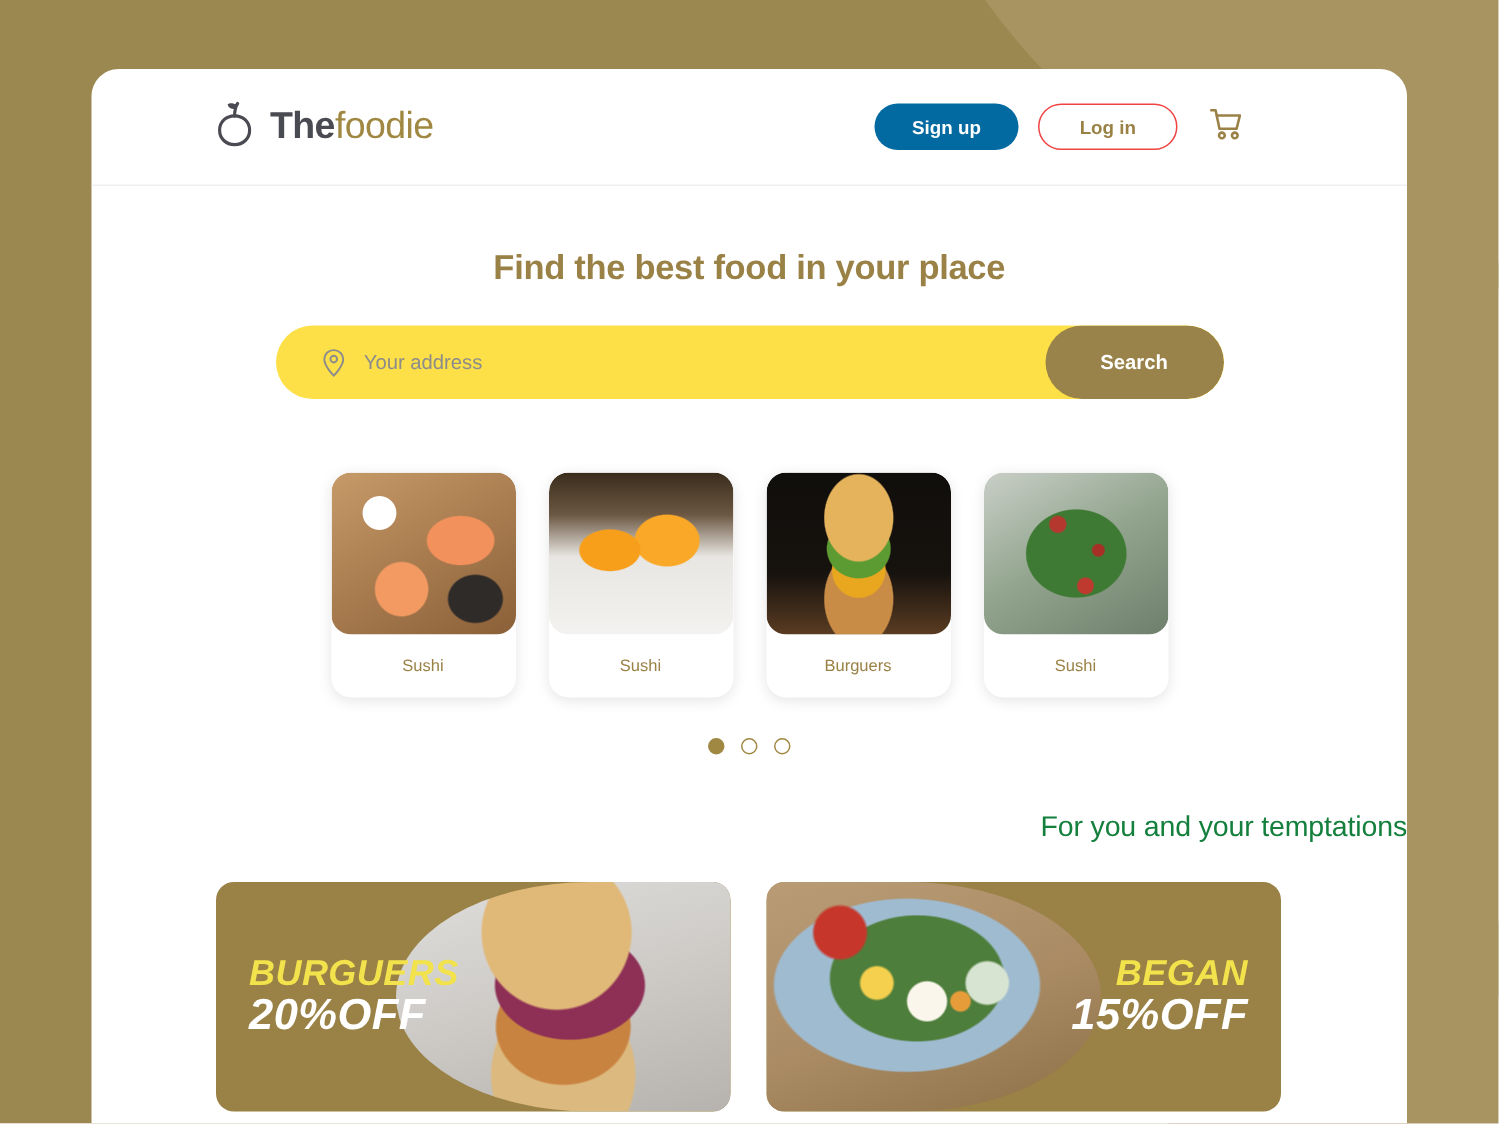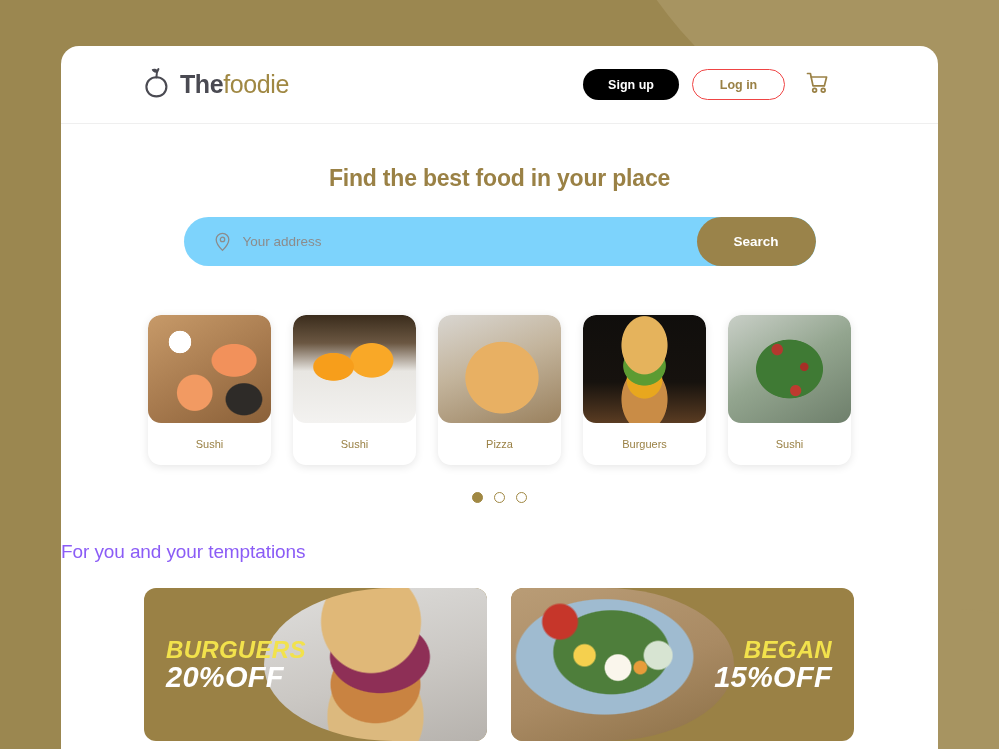--- a/index.html
+++ b/index.html
@@ -100,21 +100,21 @@
     font-family: "Liberation Sans", sans-serif;
     font-size: 12.5px;
     font-weight: bold;
     border-radius: 22px;
     height: 31px;
     display: flex;
     align-items: center;
     justify-content: center;
   }
   .btn-signup {
-    background: #000000;
+    background: #0369a1;
     color: #FFFFFF;
     width: 96px;
   }
   .btn-login {
     background: #FFFFFF;
     color: #9A8145;
     border: 1px solid #ef4444;
     width: 93px;
   }
   .cart-btn {
@@ -136,21 +136,21 @@
     font-weight: bold;
     color: #9A8145;
     letter-spacing: -0.2px;
     text-align: center;
   }
 
   .search-bar {
     margin: 25px auto 0;
     width: 632px;
     height: 49px;
-    background: #7dd3fc;
+    background: #fde047;
     border-radius: 26px;
     display: flex;
     align-items: center;
     overflow: hidden;
   }
   .search-pin {
     margin-left: 30px;
     display: flex;
     align-items: center;
   }
@@ -263,23 +263,23 @@
     border-radius: 50%;
     border: 1.4px solid #A08843;
     background: transparent;
     cursor: pointer;
   }
   .dot.active { background: #A08843; }
 
   
   .promo-title {
     margin-top: 38px;
-    text-align: left;
+    text-align: right;
     font-size: 19px;
-    color: #8b5cf6;
+    color: #15803d;
     letter-spacing: -0.1px;
   }
 
   .promos {
     margin: 25px auto 0;
     width: 711px;
     display: flex;
     gap: 24px;
   }
   .promo {
@@ -412,24 +412,20 @@
       <div class="cat-card">
         <div class="cat-img img-sushi"></div>
         <div class="cat-label">Sushi</div>
       </div>
 
       <div class="cat-card">
         <div class="cat-img img-drinks"></div>
         <div class="cat-label">Sushi</div>
       </div>
 
-      <div class="cat-card">
-        <div class="cat-img img-pizza"></div>
-        <div class="cat-label">Pizza</div>
-      </div>
 
       <div class="cat-card">
         <div class="cat-img img-burguers"></div>
         <div class="cat-label">Burguers</div>
       </div>
 
       <div class="cat-card">
         <div class="cat-img img-vegan"></div>
         <div class="cat-label">Sushi</div>
       </div>

